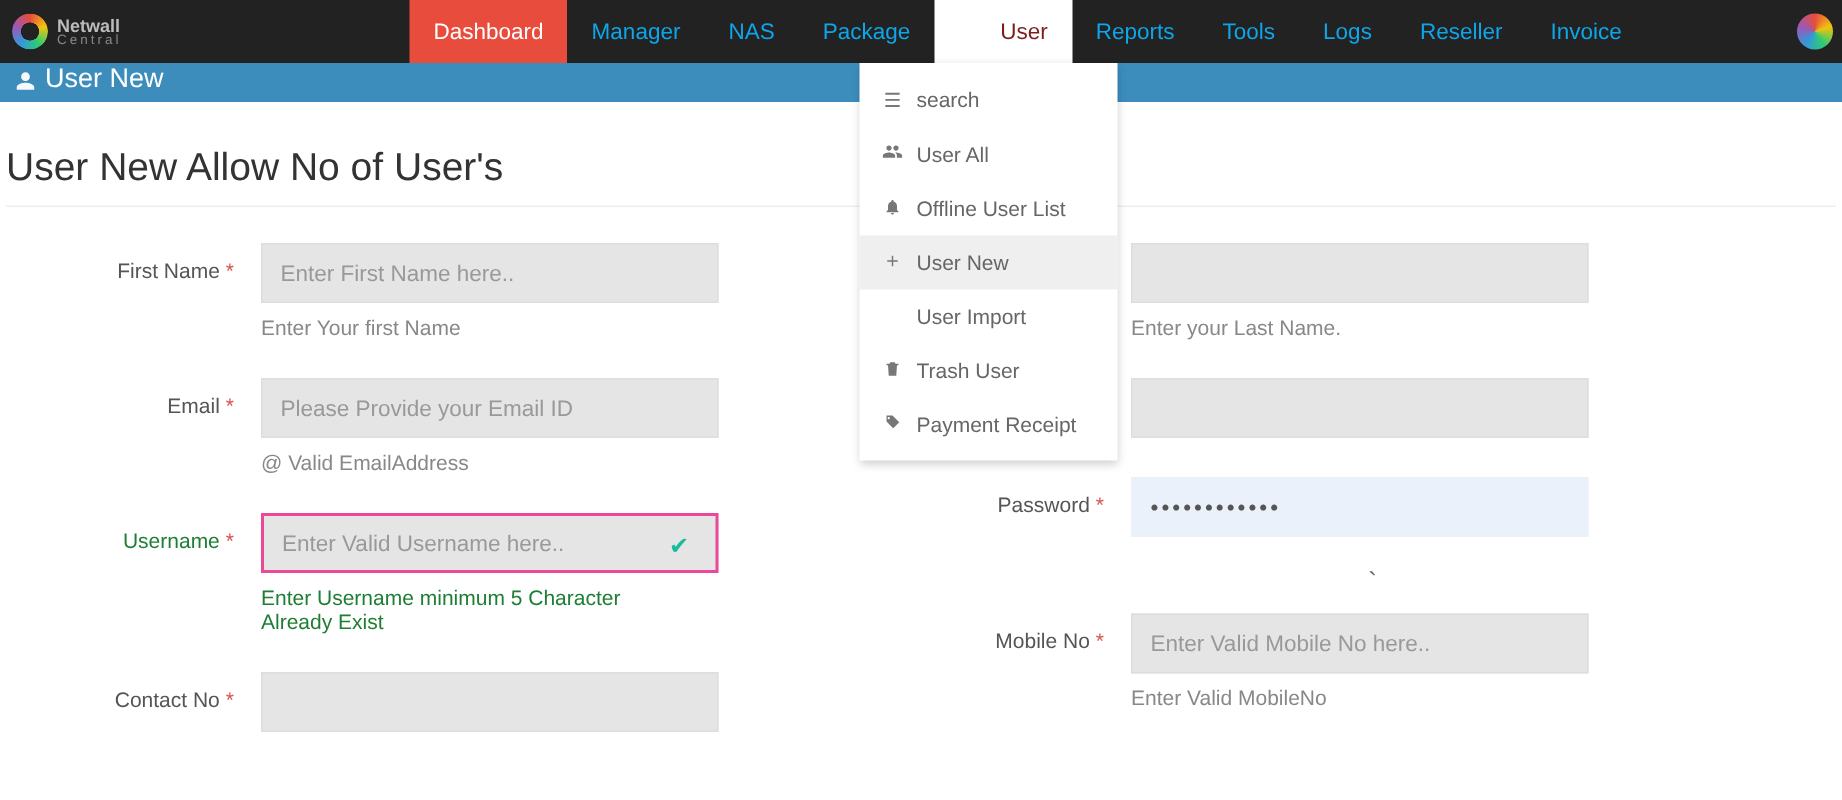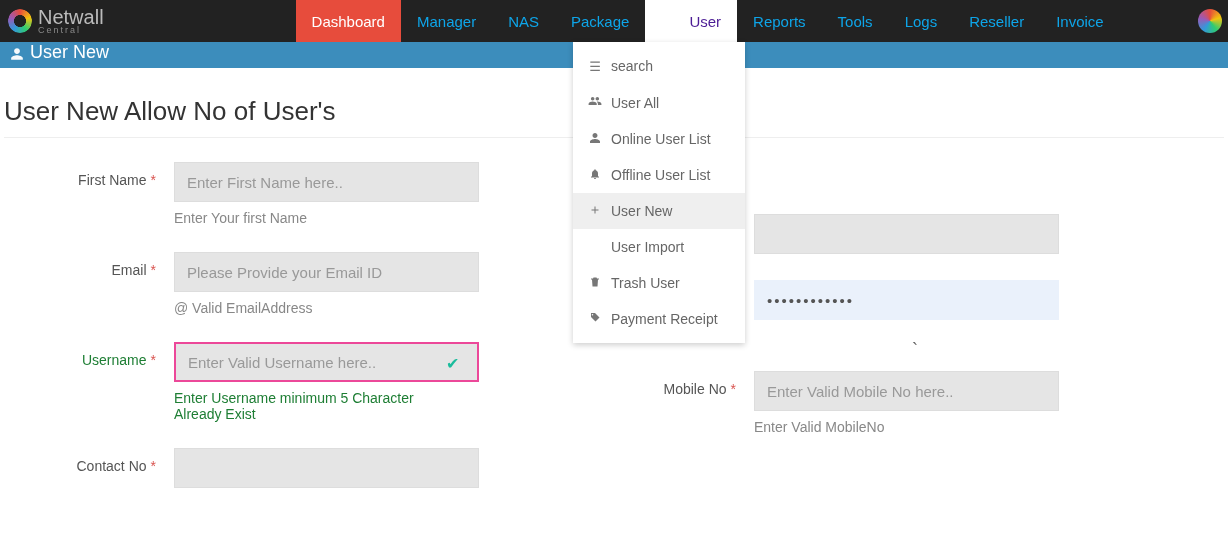--- a/index.html
+++ b/index.html
@@ -6,30 +6,30 @@
   body { font-family: "Segoe UI", "Helvetica Neue", Arial, sans-serif; font-size: 14px; color: #555; background:#fff; width:1228px; }
   
   .topbar { height:42px; background:#222; display:flex; align-items:stretch; overflow:hidden; }
   .brand { display:flex; align-items:center; padding:0 12px 0 8px; }
   .brand-logo { width:24px; height:24px; border-radius:50%;
     background: conic-gradient(#e74c3c,#f1c40f,#2ecc71,#3498db,#9b59b6,#e74c3c);
     -webkit-mask: radial-gradient(circle at center, transparent 35%, black 36%);
             mask: radial-gradient(circle at center, transparent 35%, black 36%);
   }
   .brand-text { margin-left:6px; line-height:1; }
-  .brand-text .l1 { color:#bbb; font-size:20px; font-weight:400; }
+  .brand-text .l1 { color:#bbb; font-size:12px; font-weight:700; }
   .brand-text .l2 { color:#888; font-size:9px; letter-spacing:2px; margin-top:-1px; }
   .nav { display:flex; margin-left:180px; }
   .nav-item { position:relative; color:#0ea5e9; padding:0 16px; display:flex; align-items:center; font-size:15px; cursor:pointer; }
   .nav-item.active-red { background:#e74c3c; color:#fff; }
   .nav-item.active-red::after {
     content:""; position:absolute; left:50%; bottom:-7px; margin-left:-7px;
     border-left:7px solid transparent; border-right:7px solid transparent; border-top:7px solid #e74c3c;
   }
-  .nav-item.open { background:#fff; color:#4c1d95;padding-left:44px; }
+  .nav-item.open { background:#fff; color:#7f1d1d;padding-left:44px; }
   .top-right { margin-left:auto; display:flex; align-items:center; padding-right:6px; }
   .avatar-circle { width:24px; height:24px; border-radius:50%;
     background: conic-gradient(#e74c3c,#f1c40f,#2ecc71,#3498db,#9b59b6,#e74c3c);
   }
   
   .pagebar { background:#3c8dbc; color:#fff; height:26px; display:flex; align-items:center; padding-left:10px; overflow:hidden; }
   .pagebar .picon { margin-right:6px; font-size:14px; color:#fff; opacity:.95; }
   .pagebar-title { font-size:18px; font-weight:500; margin-top:-6px; }
   
   .dropdown { position:absolute; left:573px; top:42px; width:172px; background:#fff;
@@ -103,28 +103,20 @@
     <span class="dd-icon">
       <svg width="14" height="14" viewBox="0 0 24 24" fill="#777">
           <path d="M16 11c1.7 0 3-1.3 3-3s-1.3-3-3-3-3 1.3-3 3 1.3 3 3 3zM8 11c1.7 0 3-1.3 3-3S9.7 5 8 5 5 6.3 5 8s1.3 3 3 3zm0 2c-2.3 0-7 1.2-7 3.5V19h14v-2.5C15 14.2 10.3 13 8 13zm8 0c-.3 0-.6 0-.9.1 1.2.9 1.9 2 1.9 3.4V19h6v-2.5c0-2.3-4.7-3.5-7-3.5z"></path>
         </svg>
     </span>
     <span>User All</span>
   </div>
   <div class="dd-item">
     <span class="dd-icon">
       <svg width="12" height="12" viewBox="0 0 24 24" fill="#777">
-          <path d="M12 12c2.8 0 5-2.2 5-5s-2.2-5-5-5-5 2.2-5 5 2.2 5 5 5zm0 2c-3.3 0-10 1.7-10 5v3h20v-3c0-3.3-6.7-5-10-5z"></path>
-        </svg>
-    </span>
-    <span>Online User List</span>
-  </div>
-  <div class="dd-item">
-    <span class="dd-icon">
-      <svg width="12" height="12" viewBox="0 0 24 24" fill="#777">
           <path d="M12 22c1.1 0 2-.9 2-2h-4c0 1.1.9 2 2 2zm6-6V11c0-3.1-1.6-5.6-4.5-6.3V4c0-.8-.7-1.5-1.5-1.5S10.5 3.2 10.5 4v.7C7.6 5.4 6 7.9 6 11v5l-2 2v1h16v-1l-2-2z"></path>
         </svg>
     </span>
     <span>Offline User List</span>
   </div>
   <div class="dd-item sel">
     <span class="dd-icon">
       <svg width="12" height="12" viewBox="0 0 24 24" fill="#777">
           <path d="M19 13h-6v6h-2v-6H5v-2h6V5h2v6h6v2z"></path>
         </svg>
@@ -201,20 +193,24 @@
     </div>
 
   </div>
 
   <div class="col-right">
 
     <div class="row">
       <div class="lbl">
         <span>Last Name</span>
       </div>
+      <div class="ctl">
+        <input class="inp" style="">
+        <div class="help">Enter your Last Name.</div>
+      </div>
     </div>
 
     <div class="row">
       <div class="lbl">
         <span>Company Name</span>
       </div>
       <div class="ctl">
         <input class="inp" style="">
       </div>
     </div>

